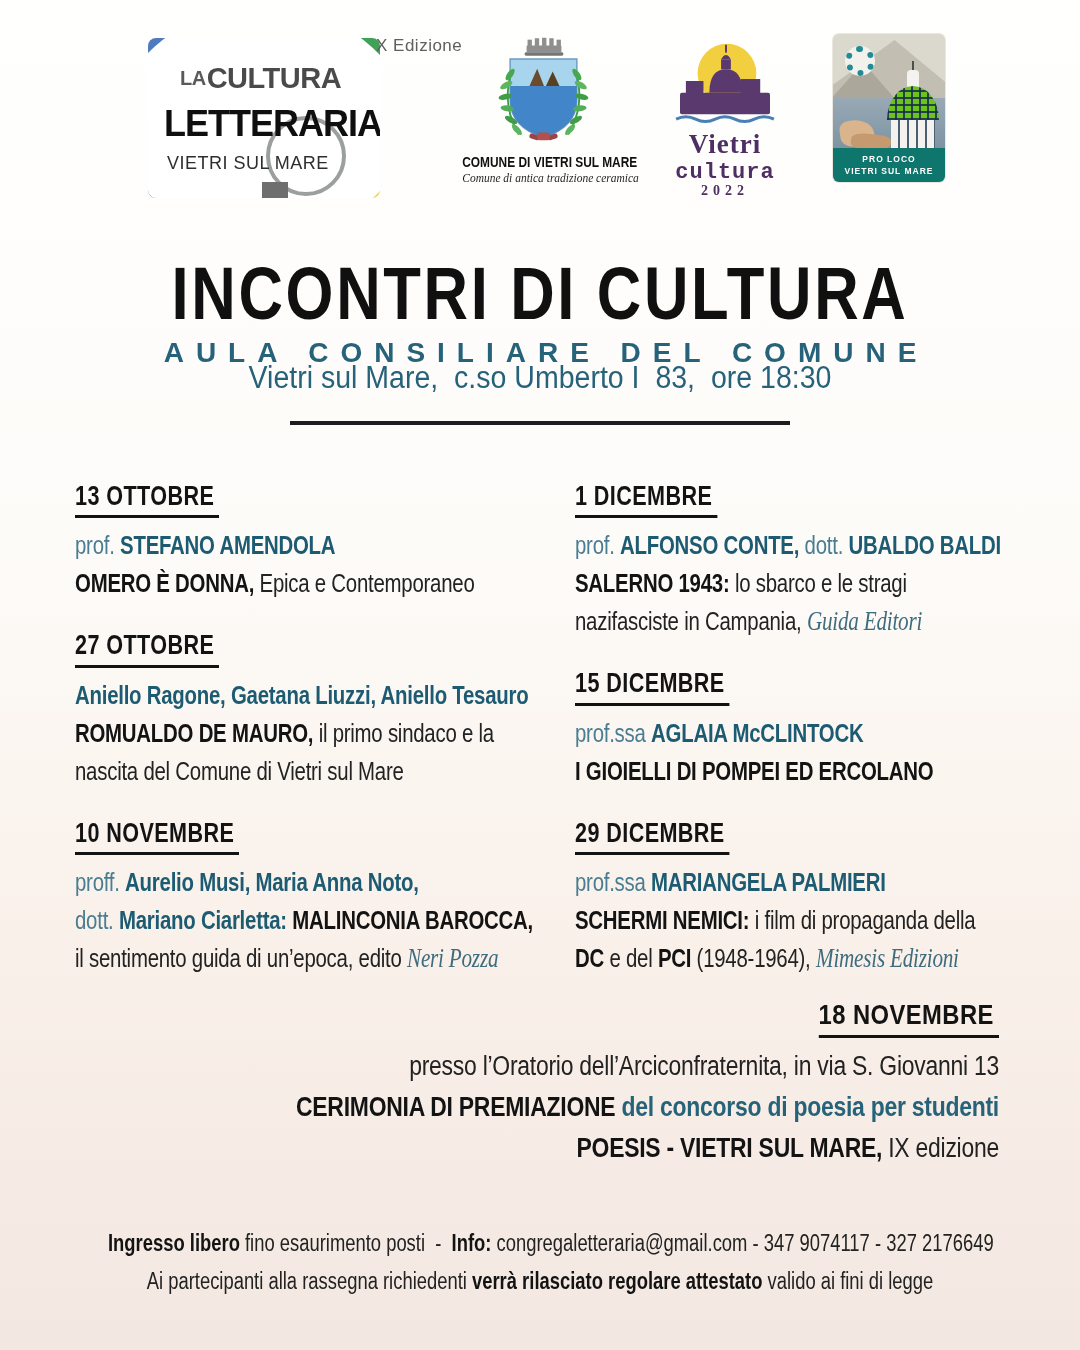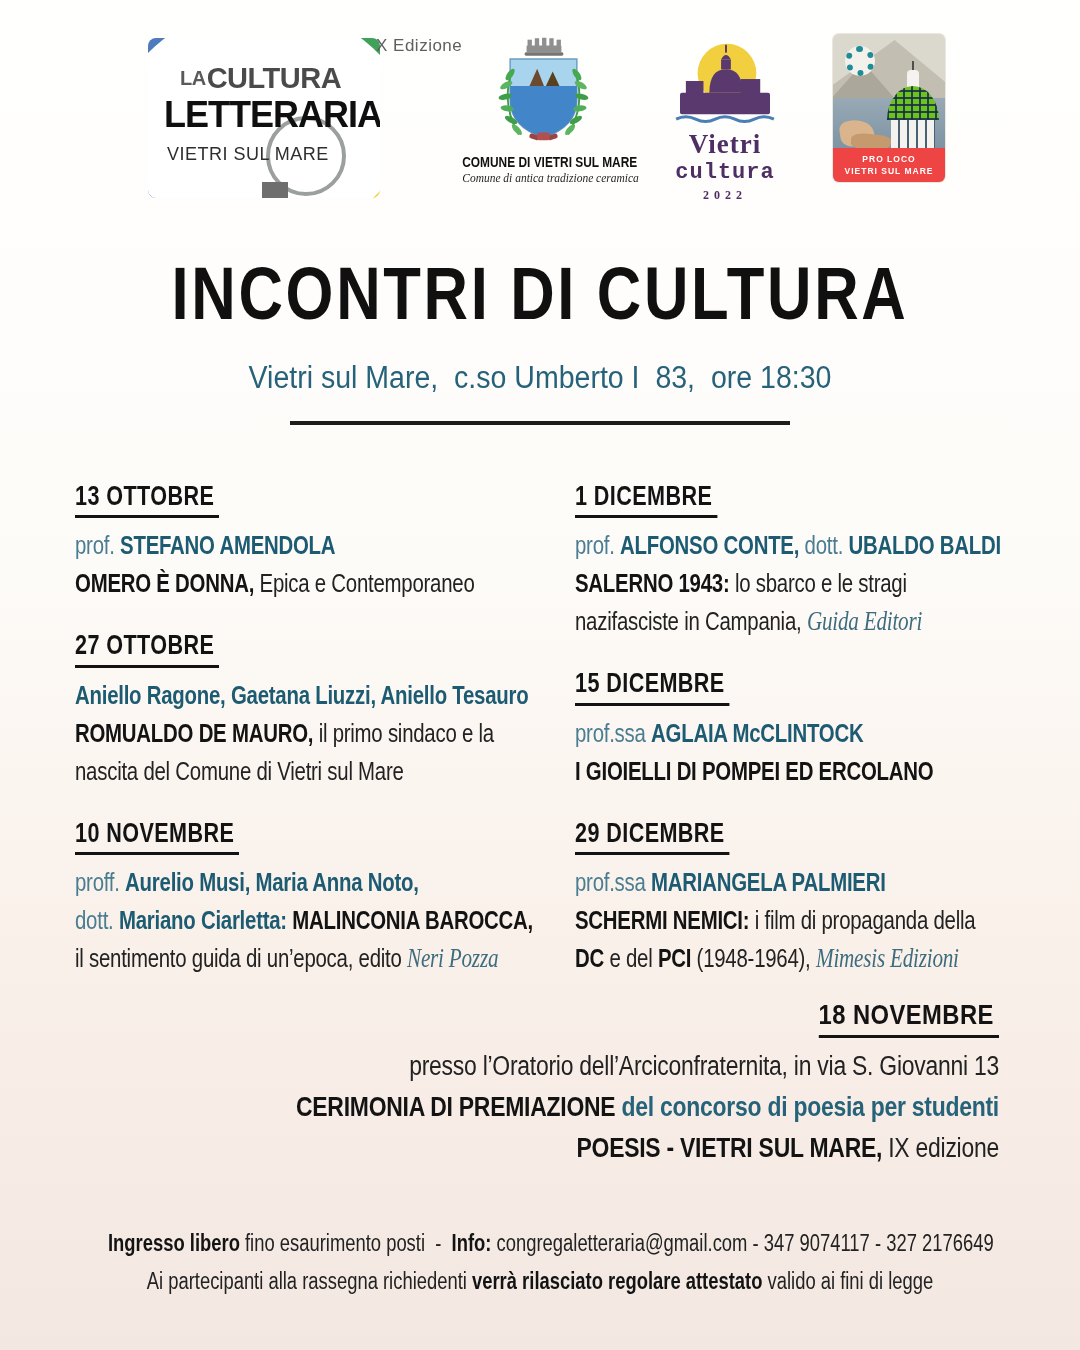--- a/index.html
+++ b/index.html
@@ -16,53 +16,53 @@
   .logo-congrega{position:absolute;left:148px;top:38px;width:232px;height:160px;background:#fff;border-radius:8px;overflow:hidden;}
   .cl-blue{position:absolute;left:0;top:0;width:104px;height:160px;background:#4f7bbe;}
   .cl-green{position:absolute;left:104px;top:0;right:0;height:112px;background:#3fa258;}
   .cl-yellow{position:absolute;right:0;bottom:0;width:0;height:0;border-left:72px solid transparent;border-bottom:72px solid #f0d23f;}
   .cl-circle{position:absolute;left:-30px;top:-30px;width:290px;height:230px;background:#ffffff;border-radius:50%;}
   .cl-lens{position:absolute;left:118px;top:78px;width:72px;height:72px;border:4px solid #9b9f9f;border-radius:50%;}
   .cl-lens-handle{position:absolute;left:114px;top:144px;width:26px;height:16px;background:#6e6e6e;}
   .cl-text{position:absolute;left:16px;top:26px;z-index:4;line-height:1;}
   .cl-l1{font-size:29px;font-weight:bold;color:#4a4a4a;margin-left:16px;letter-spacing:-0.5px;}
   .cl-la{font-size:20px;color:#5a5a5a;vertical-align:3px;margin-right:1px;}
-  .cl-l2{font-size:36px;font-weight:bold;color:#0f0f0f;letter-spacing:-1px;margin-top:4px;text-align:right;}
+  .cl-l2{font-size:36px;font-weight:bold;color:#0f0f0f;letter-spacing:-1px;margin-top:13px;text-align:right;}
   .cl-l3{font-size:18px;color:#2e2e2e;margin-top:12px;margin-left:3px;letter-spacing:0.5px;}
 
   .edition{position:absolute;left:376px;top:36px;font-size:17px;color:#5f5f5f;letter-spacing:0.5px;}
 
   
   .logo-comune{position:absolute;left:448px;top:30px;width:190px;text-align:center;}
   .comune-name{font-size:14px;font-weight:bold;color:#101010;white-space:pre;transform:scaleX(0.85);transform-origin:50% 0;margin-top:2px;}
   .comune-tagline{font-family:"Liberation Serif",serif;font-style:italic;font-size:13.5px;color:#1f1f1f;white-space:pre;transform:scaleX(0.85);transform-origin:50% 0;}
 
   
   .logo-vc{position:absolute;left:663px;top:36px;width:124px;height:158px;text-align:center;line-height:1;}
   .vc-t1{font-family:"Liberation Serif",serif;font-weight:bold;font-size:27px;color:#4f2f63;letter-spacing:1px;margin-top:2px;}
   .vc-t2{font-family:Liberation Mono, monospace;font-weight:bold;font-size:22px;color:#4f2f63;letter-spacing:1px;margin-top:4px;}
-  .vc-t3{font-family:"Liberation Serif",serif;font-weight:bold;font-size:12px;color:#4f2f63;letter-spacing:5px;margin-top:5px;}
+  .vc-t3{font-family:"Liberation Serif",serif;font-weight:bold;font-size:14px;color:#4f2f63;letter-spacing:5px;}
 
   
   .logo-proloco{position:absolute;left:833px;top:34px;width:112px;height:148px;background:#dbd8ce;border-radius:6px;overflow:hidden;box-shadow:0 0 0 1px #e9e7e0;}
   .pl-mount1{position:absolute;left:0;top:6px;width:112px;height:72px;background:#c2bfb2;clip-path:polygon(0 62%,55% 0,100% 58%,100% 100%,0 100%);}
   .pl-mount2{position:absolute;left:0;top:16px;width:80px;height:62px;background:#aba89b;clip-path:polygon(0 75%,38% 20%,75% 75%,75% 100%,0 100%);}
   .pl-sea{position:absolute;left:0;top:64px;width:112px;height:50px;background:linear-gradient(180deg,#99a9b5,#7d94a4);}
   .pl-ring{position:absolute;left:12px;top:12px;width:30px;height:30px;border:6px dotted #1f8c96;border-radius:50%;box-sizing:border-box;background:#f2f1ec;}
   .pl-shard1{position:absolute;left:7px;top:86px;width:34px;height:26px;background:#d9b48c;border-radius:30% 60% 20% 40%;transform:rotate(-8deg);}
   .pl-shard2{position:absolute;left:18px;top:100px;width:40px;height:16px;background:#c59a6e;border-radius:40% 30% 50% 30%;transform:rotate(6deg);}
   .pl-dome{position:absolute;right:6px;top:52px;width:52px;height:34px;border-radius:26px 26px 0 0 / 34px 34px 0 0;
     background-color:#6cc31c;
     background-image:repeating-linear-gradient(90deg,rgba(23,44,78,.85) 0 2px,transparent 2px 8px),
                      repeating-linear-gradient(0deg,rgba(23,44,78,.85) 0 2px,transparent 2px 7px);}
   .pl-drum{position:absolute;right:10px;top:86px;width:44px;height:28px;background-color:#f3f2ee;
     background-image:repeating-linear-gradient(90deg,transparent 0 7px,#4a5f72 7px 9px);}
   .pl-lantern{position:absolute;right:26px;top:36px;width:12px;height:18px;background:#f4f3ef;border-radius:4px 4px 0 0;}
   .pl-cross{position:absolute;right:31px;top:27px;width:2px;height:9px;background:#4e4e4e;}
-  .pl-band{position:absolute;left:0;bottom:0;width:112px;height:34px;background:#ef4444;color:#ffffff;
+  .pl-band{position:absolute;left:0;bottom:0;width:112px;height:34px;background:#0f766e;color:#ffffff;
     font-size:8.5px;font-weight:bold;letter-spacing:1px;text-align:center;padding-top:5px;box-sizing:border-box;line-height:12px;}
 
   
   .title{position:absolute;top:204px;left:0;width:100%;text-align:center;font-size:70px;font-weight:bold;color:#101010;
     letter-spacing:3px;transform:scale(0.88,1.06);transform-origin:50% 0;white-space:pre;}
   .subtitle{position:absolute;top:314px;left:0;width:100%;text-align:center;font-size:28px;font-weight:bold;color:#26637a;
     letter-spacing:12px;padding-left:12px;box-sizing:border-box;white-space:pre;}
   .location{position:absolute;top:360px;left:0;width:100%;text-align:center;font-size:31px;color:#26637a;
     white-space:pre;transform:scaleX(0.92);transform-origin:50% 0;}
   .rule{position:absolute;top:421px;left:290px;width:500px;height:4px;background:#1d1d1d;border:none;margin:0;}
@@ -181,20 +181,21 @@
       <div class="pl-dome"></div>
       <div class="pl-drum"></div>
       <div class="pl-band">
         <span style="display:block">PRO LOCO</span>
         <span style="display:block">VIETRI SUL MARE</span>
       </div>
     </div>
   </div>
 
   <h1 class="title">INCONTRI DI CULTURA</h1>
+  <h2 class="subtitle">AULA CONSILIARE DEL COMUNE</h2>
   <div class="location">Vietri sul Mare,  c.so Umberto I  83,  ore 18:30</div>
   <div class="rule"></div>
 
   <main class="events">
     <section class="col" id="col-left">
         <div class="event"><div class="event-date">13 OTTOBRE</div><div class="event-line"><span class="seg-prefix">prof. </span><span class="seg-name">STEFANO AMENDOLA</span></div><div class="event-line"><span class="seg-title">OMERO È DONNA,</span><span class="seg-plain"> Epica e Contemporaneo</span></div></div>
         <div class="event"><div class="event-date">27 OTTOBRE</div><div class="event-line"><span class="seg-name">Aniello Ragone, Gaetana Liuzzi, Aniello Tesauro</span></div><div class="event-line"><span class="seg-title">ROMUALDO DE MAURO,</span><span class="seg-plain"> il primo sindaco e la</span></div><div class="event-line"><span class="seg-plain">nascita del Comune di Vietri sul Mare</span></div></div>
         <div class="event"><div class="event-date">10 NOVEMBRE</div><div class="event-line"><span class="seg-prefix">proff. </span><span class="seg-name">Aurelio Musi, Maria Anna Noto,</span></div><div class="event-line"><span class="seg-prefix">dott. </span><span class="seg-name">Mariano Ciarletta:</span><span class="seg-title"> MALINCONIA BAROCCA,</span></div><div class="event-line"><span class="seg-plain">il sentimento guida di un’epoca, edito </span><span class="seg-publisher">Neri Pozza</span></div></div>
       </section>
     <section class="col" id="col-right">

